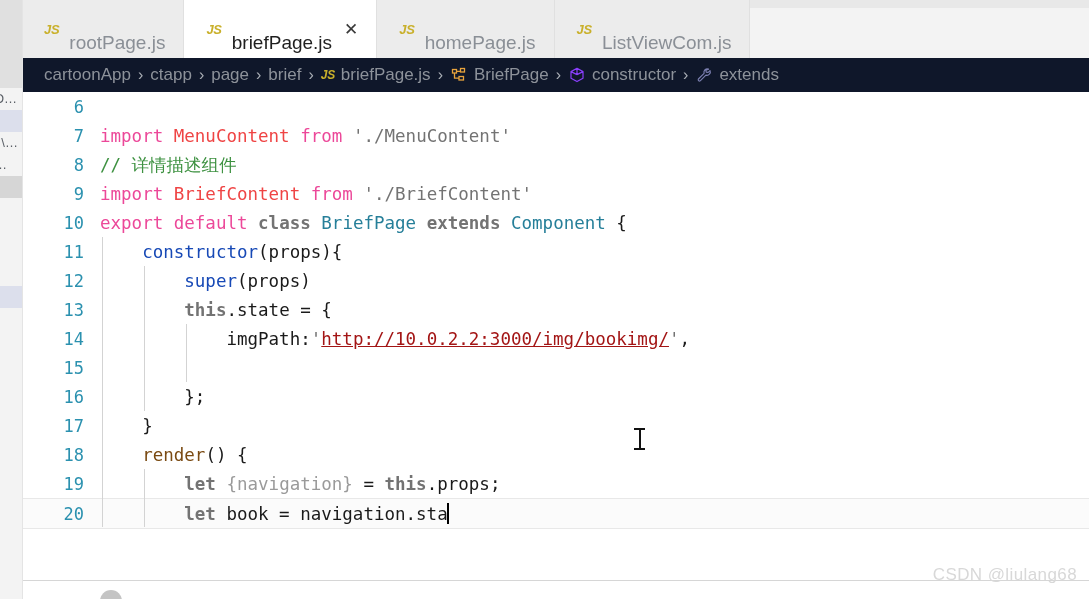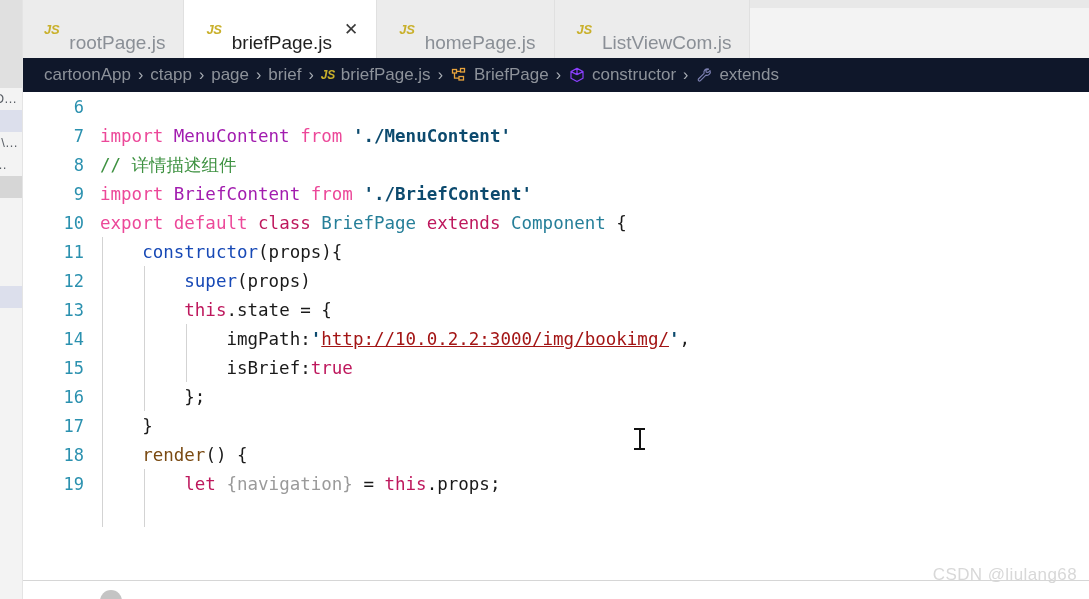--- a/index.html
+++ b/index.html
@@ -204,24 +204,24 @@
   .guide {
     position: absolute;
     width: 1px;
     background: #d3d3d3;
     z-index: 1;
   }
 
   
   .t-comment  { color: #3d9140; }
   .t-kw       { color: #ec4899; }          
-  .t-kw2      { color: #be185d; }          
+  .t-kw2      { color: #737373; font-weight: bold; }          
   .t-type     { color: #267f99; }          
-  .t-ident    { color: #a21caf; text-align: right; }          
-  .t-str      { color: #0c4a6e; font-weight: bold; }
+  .t-ident    { color: #ef4444; text-align: right; }          
+  .t-str      { color: #737373; }
   .t-fn       { color: #7a4a12; }          
   .t-fnblue   { color: #1749b6; }          
   .t-plain    { color: #1a1a1a; }
   .t-dim      { color: #9a9a9a; }
   .t-link {
     color: #a31515;
     text-decoration: underline;
     text-decoration-color: #a31515;
     cursor: pointer;
   }
@@ -418,25 +418,26 @@
     <div id="code-lines">
         <div class="code-row"><div class="gutter">6</div></div>
         <div class="code-row"><div class="gutter">7</div><div class="code-text"><span class="t-kw">import</span><span class="t-plain"> </span><span class="t-ident">MenuContent</span><span class="t-plain"> </span><span class="t-kw">from</span><span class="t-plain"> </span><span class="t-str">'./MenuContent'</span></div></div>
         <div class="code-row"><div class="gutter">8</div><div class="code-text"><span class="t-comment">// 详情描述组件</span></div></div>
         <div class="code-row"><div class="gutter">9</div><div class="code-text"><span class="t-kw">import</span><span class="t-plain"> </span><span class="t-ident">BriefContent</span><span class="t-plain"> </span><span class="t-kw">from</span><span class="t-plain"> </span><span class="t-str">'./BriefContent'</span></div></div>
         <div class="code-row"><div class="gutter">10</div><div class="code-text"><span class="t-kw">export</span><span class="t-plain"> </span><span class="t-kw">default</span><span class="t-plain"> </span><span class="t-kw2">class</span><span class="t-plain"> </span><span class="t-type">BriefPage</span><span class="t-plain"> </span><span class="t-kw2">extends</span><span class="t-plain"> </span><span class="t-type">Component</span><span class="t-plain"> {</span></div></div>
         <div class="code-row"><div class="gutter">11</div><div class="code-text"><span class="t-plain">    </span><span class="t-fnblue">constructor</span><span class="t-plain">(props){</span></div></div>
         <div class="code-row"><div class="gutter">12</div><div class="code-text"><span class="t-plain">        </span><span class="t-fnblue">super</span><span class="t-plain">(props)</span></div></div>
         <div class="code-row"><div class="gutter">13</div><div class="code-text"><span class="t-plain">        </span><span class="t-kw2">this</span><span class="t-plain">.state = {</span></div></div>
         <div class="code-row"><div class="gutter">14</div><div class="code-text"><span class="t-plain">            </span><span class="t-plain">imgPath:</span><span class="t-str">'</span><span class="t-link">http://10.0.2.2:3000/img/bookimg/</span><span class="t-str">'</span><span class="t-plain">,</span></div></div>
-        <div class="code-row"><div class="gutter">15</div><div class="code-text"><span class="t-plain">            </span><span class="t-plain">isBrief:</span><span class="t-kw2">true</span></div></div>
+        <div class="code-row"><div class="gutter">15</div></div>
         <div class="code-row"><div class="gutter">16</div><div class="code-text"><span class="t-plain">        </span><span class="t-plain">};</span></div></div>
         <div class="code-row"><div class="gutter">17</div><div class="code-text"><span class="t-plain">    </span><span class="t-plain">}</span></div></div>
         <div class="code-row"><div class="gutter">18</div><div class="code-text"><span class="t-plain">    </span><span class="t-fn">render</span><span class="t-plain">() {</span></div></div>
         <div class="code-row"><div class="gutter">19</div><div class="code-text"><span class="t-plain">        </span><span class="t-kw2">let</span><span class="t-plain"> </span><span class="t-dim">{navigation}</span><span class="t-plain"> = </span><span class="t-kw2">this</span><span class="t-plain">.</span><span class="t-plain squiggle">props</span><span class="t-plain">;</span></div></div>
+        <div class="code-row current"><div class="gutter">20</div><div class="code-text"><span class="t-plain">        </span><span class="t-kw2">let</span><span class="t-plain"> book = navigation.sta</span><span class="caret"></span></div></div>
       </div>
     <div id="mouse-ibeam">
       <div class="cap top"></div>
       <div class="bar"></div>
       <div class="cap bot"></div>
     </div>
   <div class="guide" style="left: 80px; top: 145px; height: 290px;"></div>
       <div class="guide" style="left: 122.2px; top: 174px; height: 145px;"></div>
       <div class="guide" style="left: 164.4px; top: 232px; height: 58px;"></div>
       <div class="guide" style="left: 122.2px; top: 377px; height: 58px;"></div>

